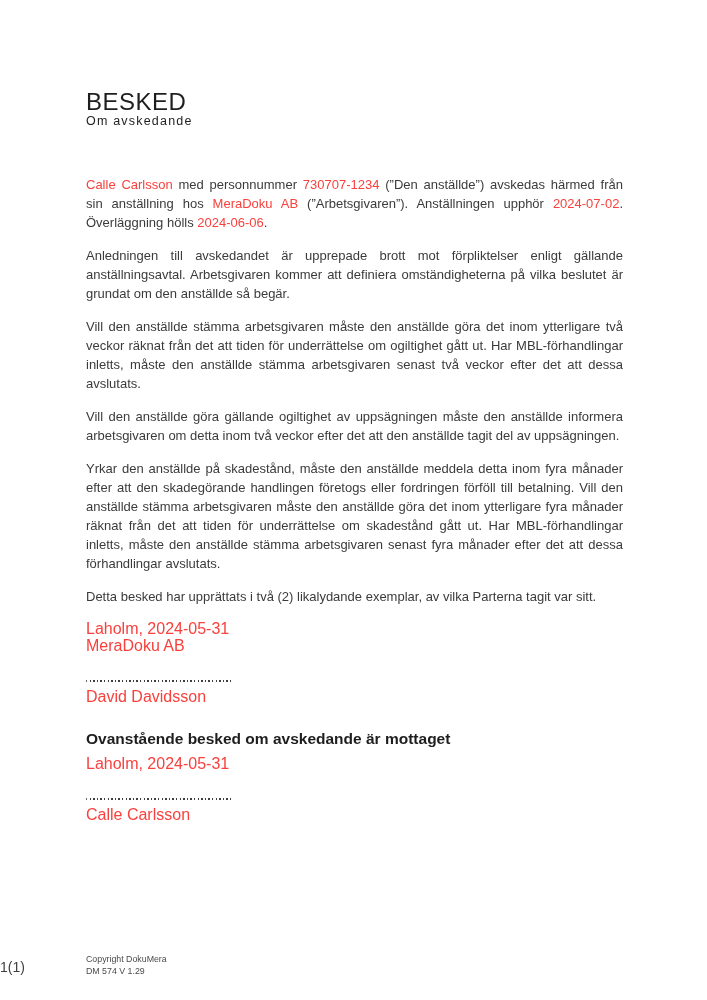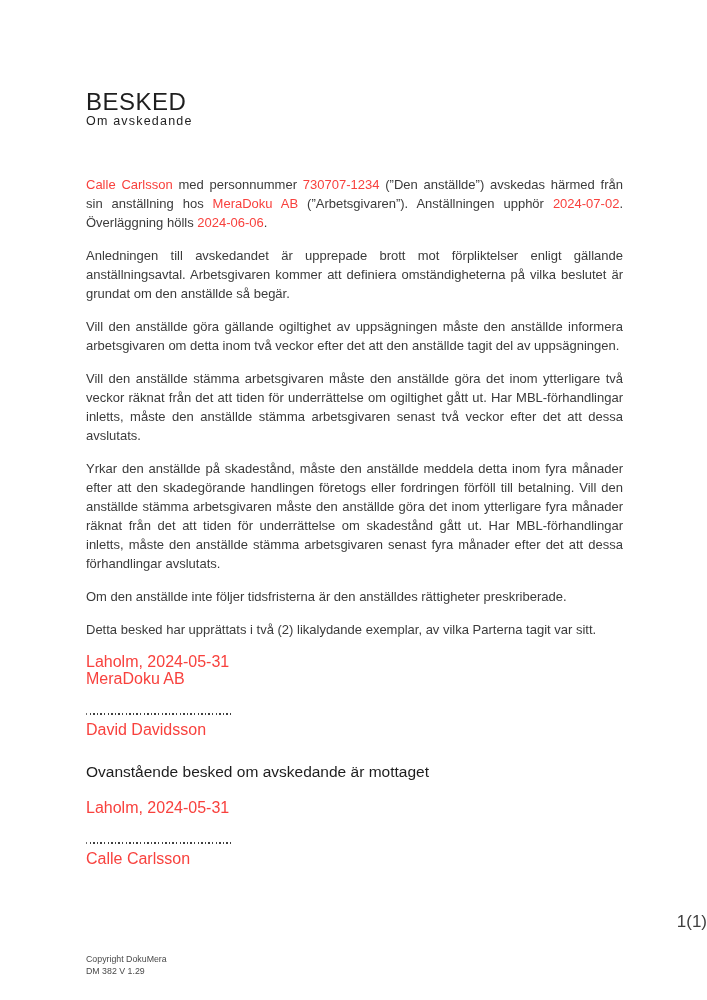--- a/index.html
+++ b/index.html
@@ -69,34 +69,34 @@
     position: absolute;
     left: 0;
     top: 9px;
     width: 147px;
     height: 2px;
     background: repeating-linear-gradient(90deg,
       var(--rule-color, #3f3f3f) 0px, var(--rule-color, #3f3f3f) 1.5px,
       transparent 1.5px, transparent 3.6px);
   }
   .receipt-heading {
-    margin: 23px 0 16px 0;
+    margin: 23px 0 5px 0;
     font-size: 15.5px;
     line-height: 22px;
-    font-weight: 400;
+    font-weight: 700;
     color: var(--heading-color, #1e1e1e);
   }
   
   .page-number {
     position: absolute;
     left: 0;
-    top: 915px;
+    top: 960px;
     width: 707px;
-    text-align: right;
-    font-size: 17px;
+    text-align: left;
+    font-size: 14px;
     line-height: 14px;
     color: #3f3f3f;
   }
   .footer-info {
     position: absolute;
     left: 86px;
     top: 953px;
     font-size: 8.8px;
     line-height: 12px;
     color: var(--footer-color, #4a4a4a);
@@ -110,24 +110,23 @@
   <header class="doc-header">
     <h1 class="doc-title">BESKED</h1>
     <div class="doc-subtitle">Om avskedande</div>
   </header>
 
   <main class="doc-body">
 
     <div>
         <p class="para"><span class="hl">Calle Carlsson</span><span> med personnummer </span><span class="hl">730707-1234</span><span> (”Den anställde”) avskedas härmed från sin anställning hos </span><span class="hl">MeraDoku AB</span><span> (”Arbetsgivaren”). Anställningen upphör </span><span class="hl">2024-07-02</span><span>. Överläggning hölls </span><span class="hl">2024-06-06</span><span>.</span></p>
         <p class="para"><span>Anledningen till avskedandet är upprepade brott mot förpliktelser enligt gällande anställningsavtal. Arbetsgivaren kommer att definiera omständigheterna på vilka beslutet är grundat om den anställde så begär.</span></p>
+        <p class="para"><span>Vill den anställde stämma arbetsgivaren måste den anställde göra det inom ytterligare två veckor räknat från det att tiden för underrättelse om ogiltighet gått ut. Har MBL-förhandlingar inletts, måste den anställde stämma arbetsgivaren senast två veckor efter det att dessa avslutats.</span></p>
         <p class="para"><span>Vill den anställde göra gällande ogiltighet av uppsägningen måste den anställde informera arbetsgivaren om detta inom två veckor efter det att den anställde tagit del av uppsägningen.</span></p>
-        <p class="para"><span>Vill den anställde stämma arbetsgivaren måste den anställde göra det inom ytterligare två veckor räknat från det att tiden för underrättelse om ogiltighet gått ut. Har MBL-förhandlingar inletts, måste den anställde stämma arbetsgivaren senast två veckor efter det att dessa avslutats.</span></p>
         <p class="para"><span>Yrkar den anställde på skadestånd, måste den anställde meddela detta inom fyra månader efter att den skadegörande handlingen företogs eller fordringen förföll till betalning. Vill den anställde stämma arbetsgivaren måste den anställde göra det inom ytterligare fyra månader räknat från det att tiden för underrättelse om skadestånd gått ut. Har MBL-förhandlingar inletts, måste den anställde stämma arbetsgivaren senast fyra månader efter det att dessa förhandlingar avslutats.</span></p>
-        <p class="para"><span>Om den anställde inte följer tidsfristerna är den anställdes rättigheter preskriberade.</span></p>
         <p class="para"><span>Detta besked har upprättats i två (2) likalydande exemplar, av vilka Parterna tagit var sitt.</span></p>
       </div>
 
     <div>
       <div class="sig-line hl">Laholm, 2024-05-31</div>
       <div class="sig-line hl">MeraDoku AB</div>
       <div class="spacer-line"></div>
       <div class="dotline">
         <span class="dots"></span>
       </div>
@@ -143,16 +142,16 @@
       </div>
       <div class="sig-line hl">Calle Carlsson</div>
     </section>
 
   </main>
 
   <div class="page-number">1(1)</div>
 
   <div class="footer-info">
     <div>Copyright DokuMera</div>
-    <div>DM 382 V 1.29</div>
+    <div>DM 574 V 1.29</div>
   </div>
 
 </div>
 
 </body></html>

